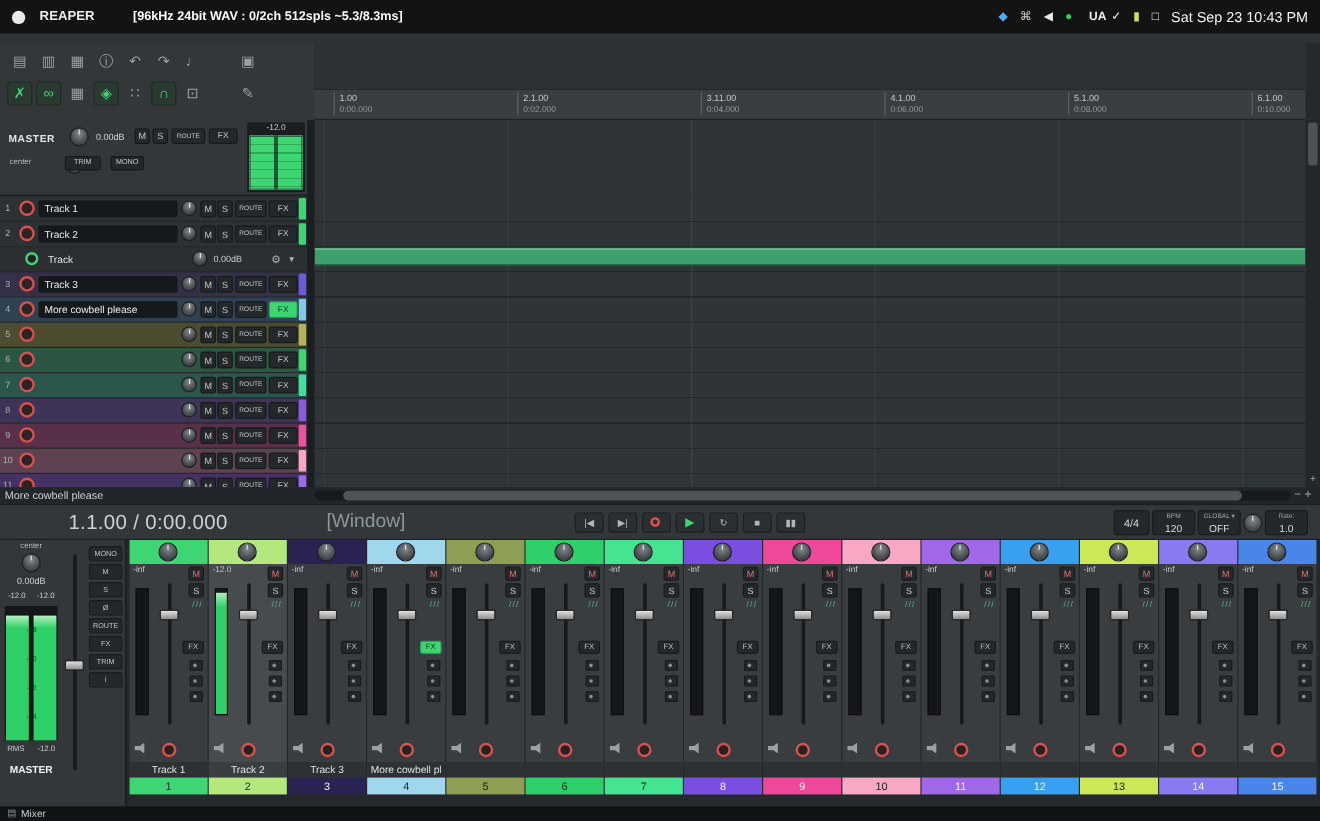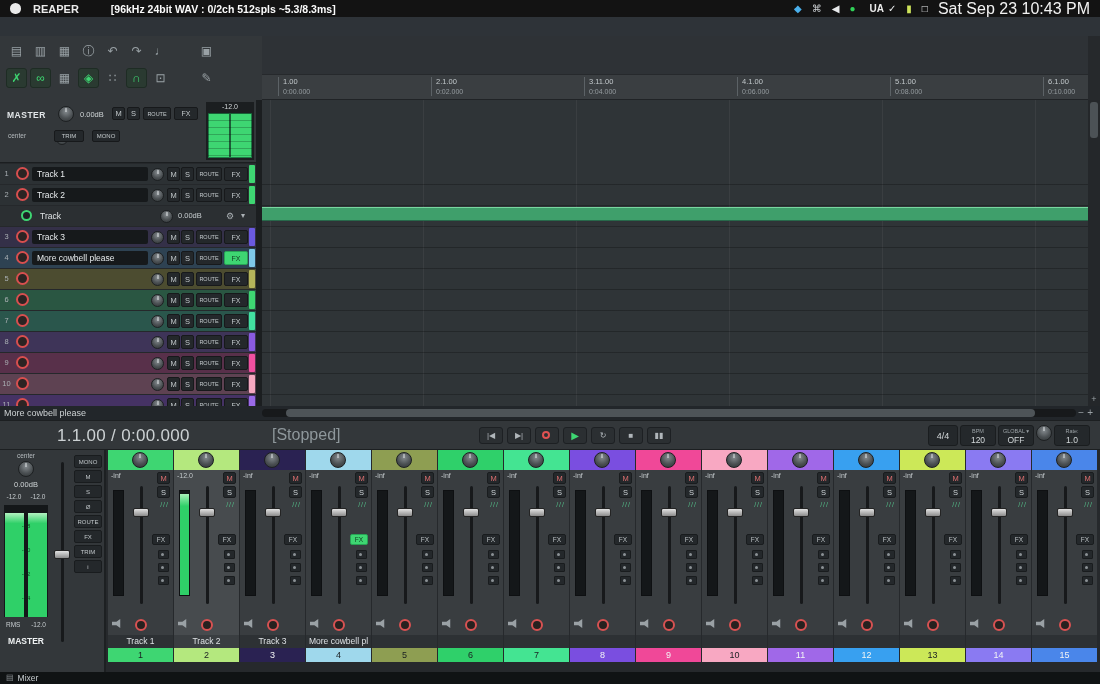--- a/index.html
+++ b/index.html
@@ -1,32 +1,32 @@
 <!DOCTYPE html>
 <html><head>
 <meta charset="utf-8">
 <style>
   html,body{margin:0;padding:0;background:#000;}
   .screen{position:relative;width:1100px;height:684px;overflow:hidden;background:#2e3338;
           font-family:"Liberation Sans",sans-serif;color:#cfd4d6;-webkit-font-smoothing:antialiased;}
   .screen *{box-sizing:border-box;}
 
   
-  .menubar{position:absolute;top:0;left:0;right:0;height:17px;background:#131313;
+  .menubar{position:absolute;top:0;left:0;right:0;height:28px;background:#131313;
            display:flex;align-items:center;padding:0 10px;font-size:11px;color:#ececec;z-index:30;}
   .apple{width:11px;height:11px;border-radius:50% 50% 46% 46%;background:#e9e9e9;margin-right:12px;flex:0 0 auto;}
   .mb-app{font-weight:bold;margin-right:14px;}
   .mb-items{display:flex;gap:15px;}
   .mb-item{white-space:nowrap;}
   .mb-status{margin-left:18px;color:#fbfbfb;font-weight:bold;font-size:10.5px;white-space:nowrap;}
   .mb-spacer{flex:1;}
   .mb-icons{display:flex;gap:10px;align-items:center;margin-right:10px;}
   .mb-ico{font-size:10px;line-height:17px;}
   .mb-ua{font-weight:bold;font-size:10px;margin:0 4px;}
-  .mb-clock{font-size:16px;color:#f2f2f2;white-space:nowrap;text-align:center;}
+  .mb-clock{font-size:12px;color:#f2f2f2;white-space:nowrap;text-align:center;}
 
   
   .titlebar{position:absolute;top:17px;left:0;right:0;height:19px;background:#2c2e30;
             border-bottom:1px solid #151617;text-align:center;font-size:10px;color:#b9bdbf;line-height:18px;z-index:29;}
   .lights{position:absolute;left:8px;top:5px;display:flex;gap:7px;}
   .light{width:10px;height:10px;border-radius:50%;}
   .light.r{background:#f2564d;}.light.y{background:#f6bd3e;}.light.g{background:#39c748;}
 
   
   .topstrip{position:absolute;top:36px;left:0;right:0;height:64px;background:#2c3034;}
@@ -105,21 +105,21 @@
   .hzoom{position:absolute;right:4px;top:0;font-size:10px;line-height:14px;color:#9aa1a5;letter-spacing:3px;}
 
   
   .transport{position:absolute;top:420px;left:0;right:0;height:30px;background:#33373a;border-top:1px solid #1c1f21;border-bottom:1px solid #1c1f21;z-index:6;}
   .tr-pos{position:absolute;left:57px;top:5px;font-size:17px;color:#ccd1d3;letter-spacing:.3px;}
   .tr-status{position:absolute;left:272px;top:5px;font-size:16px;color:#8e979b;}
   .tr-buttons{position:absolute;left:479px;top:6px;display:flex;gap:4px;}
   .t-btn{width:24px;height:17px;background:#2b2f32;border:1px solid #1d2023;border-radius:3px;
          color:#b0b6ba;font-size:8px;line-height:15px;text-align:center;position:relative;}
   .t-btn .ring{position:absolute;left:50%;top:50%;width:8px;height:8px;margin:-5px 0 0 -5px;border:2px solid #e05252;border-radius:50%;}
-  .tr-right{position:absolute;right:10px;top:4px;display:flex;gap:2px;align-items:flex-start;}
+  .tr-right{position:absolute;right:10px;top:4px;display:flex;gap:2px;align-items:center;}
   .tr-box{background:#24282b;border:1px solid #1a1d1f;border-radius:3px;height:21px;text-align:center;color:#d3d8da;}
   .tr-sig{width:30px;font-size:9px;line-height:20px;}
   .tr-2line{width:36px;padding-top:2px;}
   .tr-2line .l1{display:block;font-size:5.5px;color:#9aa1a5;line-height:7px;}
   .tr-2line .l2{display:block;font-size:8.5px;line-height:10px;}
   .tr-knob{flex:0 0 auto;}
 
   
   .knob{display:inline-block;border-radius:50%;background:radial-gradient(circle at 50% 32%,#858b8f,#4a4f52 58%,#2f3335);border:1px solid #1d2022;position:relative;}
   .knob::after{content:"";position:absolute;left:50%;top:1px;width:1px;height:4px;background:#e2e6e8;transform:translateX(-50%);}
@@ -307,21 +307,21 @@
   <div class="hrow">
     <span class="statustext">More cowbell please</span>
     <div class="hscroll">
       <div class="hthumb"></div>
     </div>
     <span class="hzoom"><span>−</span><span>+</span></span>
   </div>
 
   <div class="transport">
     <span class="tr-pos">1.1.00 / 0:00.000</span>
-    <span class="tr-status">[Stopped]</span>
+    <span class="tr-status">[Window]</span>
     <div class="tr-buttons">
         <span class="t-btn">|◀</span>
         <span class="t-btn">▶|</span>
         <span class="t-btn">
           <span class="ring"></span>
         </span>
         <span class="t-btn" style="color: rgb(62, 214, 114); font-size: 10px;">▶</span>
         <span class="t-btn">↻</span>
         <span class="t-btn">■</span>
         <span class="t-btn">▮▮</span>

